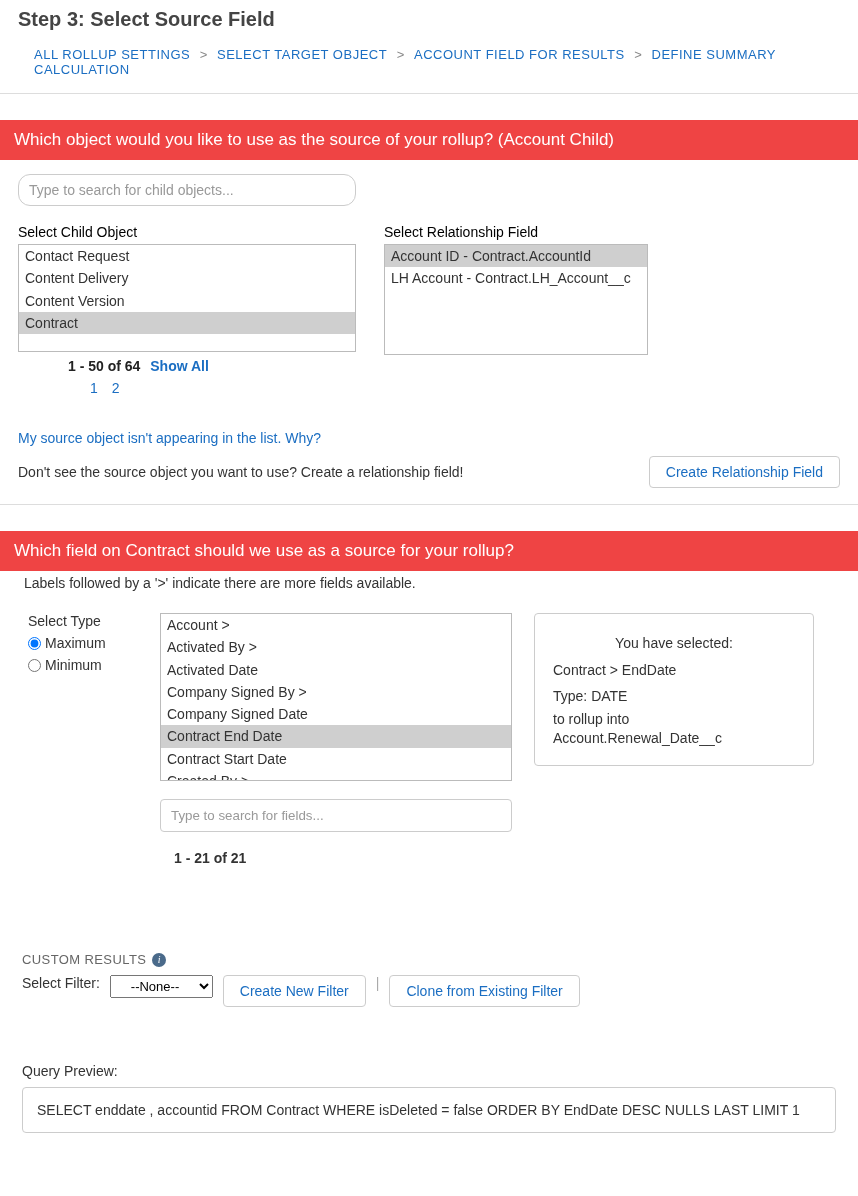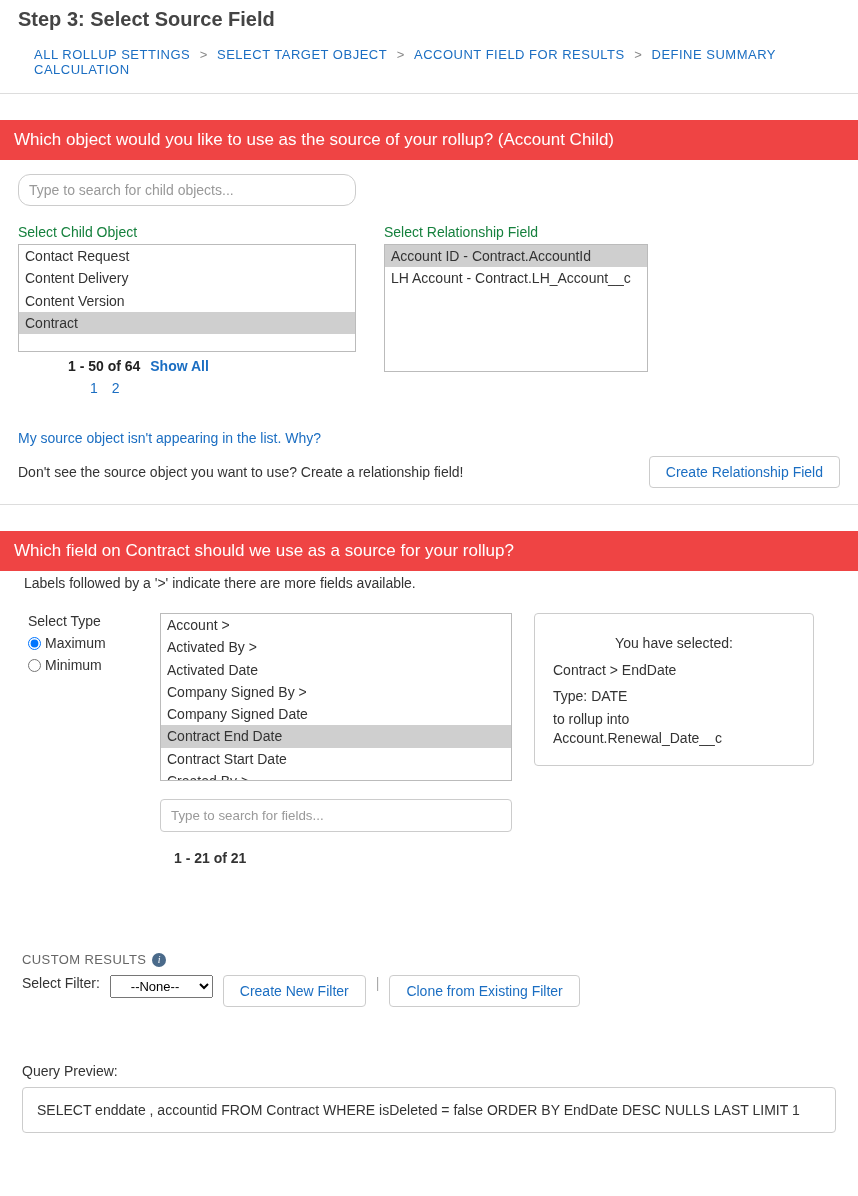--- a/index.html
+++ b/index.html
@@ -11,28 +11,28 @@
 .hr { border-top: 1px solid #ddd; margin-top: 2px; }
 
 .section { margin-top: 26px; border-radius: 2px; }
 .section-header { background: #ef4444; color: #fff; font-size: 17px; padding: 10px 14px; font-weight: 400; }
 .section-body { padding: 14px 18px; }
 
 .search-input { width: 338px; padding: 7px 10px; border: 1px solid #ccc; border-radius: 12px; font-size: 14px; color: #333; }
 .search-input::placeholder { color: #999; }
 
 .two-col { display: flex; gap: 28px; margin-top: 18px; }
-.col-label { font-size: 14px; color: #15803d; margin-bottom: 4px; }
+.col-label { font-size: 14px; color: #000000; margin-bottom: 4px; }
 
 .listbox { border: 1px solid #bbb; background: #fff; font-size: 14px; line-height: 1.45; overflow-y: scroll; padding: 0; }
 .listbox .item { padding: 1px 6px; cursor: default; }
 .listbox .item.selected { background: #cfcfcf; }
 
 .lb-child { width: 338px; height: 108px; }
-.lb-rel { width: 264px; height: 128px; }
+.lb-rel { width: 264px; height: 111px; }
 
 .pager { margin-left: 50px; margin-top: 6px; font-size: 14px; }
 .pager .counts { font-weight: 700; color: #222; }
 .pager .showall { color: #1b6ec2; margin-left: 6px; text-decoration: none; font-weight: 600; }
 .pager-nums { margin-top: 6px; margin-left: 22px; color: #1b6ec2; font-size: 14px; }
 .pager-nums span { margin-right: 10px; cursor: pointer; }
 
 .helpline { margin-top: 34px; }
 .link { color: #1b6ec2; text-decoration: none; }
 .desc-row { display: flex; justify-content: space-between; align-items: center; margin-top: 10px; }

